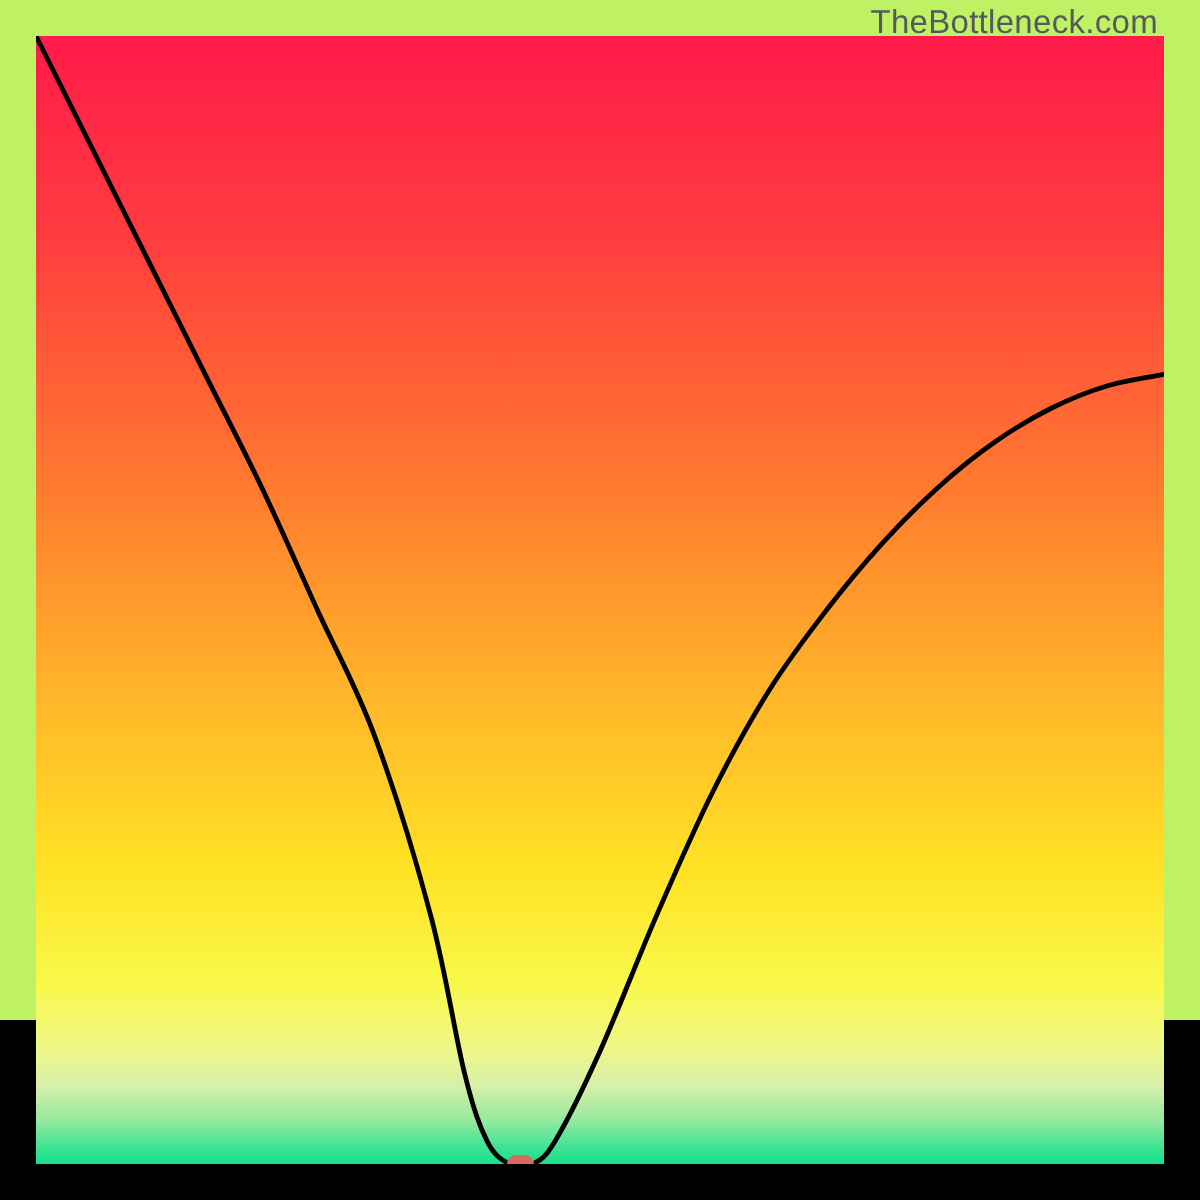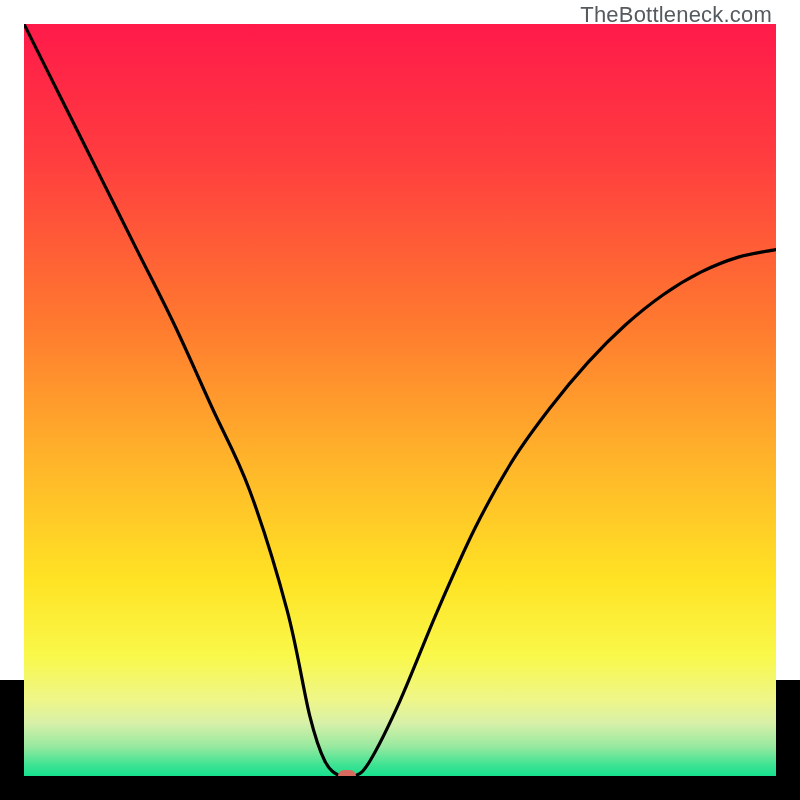--- a/index.html
+++ b/index.html
@@ -9,21 +9,21 @@
     height: 800px;
     background: #000;
     overflow: hidden;
   }
   .frame {
     position: absolute;
     left: 0;
     top: 0;
     width: 800px;
     height: 680px;
-    background: #ffffff;
+    background: #bef264;
   }
   .plot-area {
     position: absolute;
     left: 24px;
     top: 24px;
     width: 752px;
     height: 752px;
     overflow: hidden;
   }
   .gradient {

